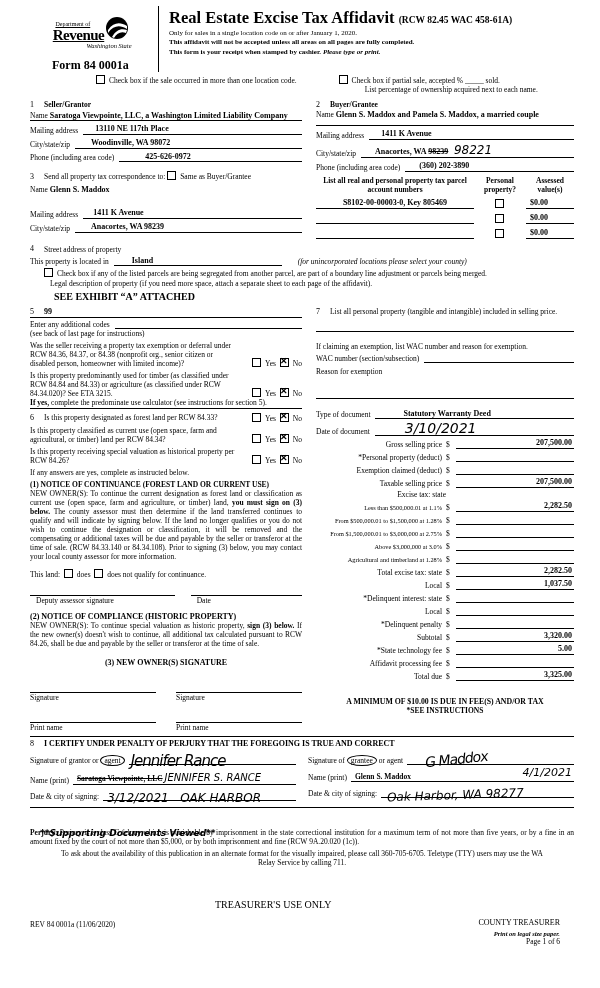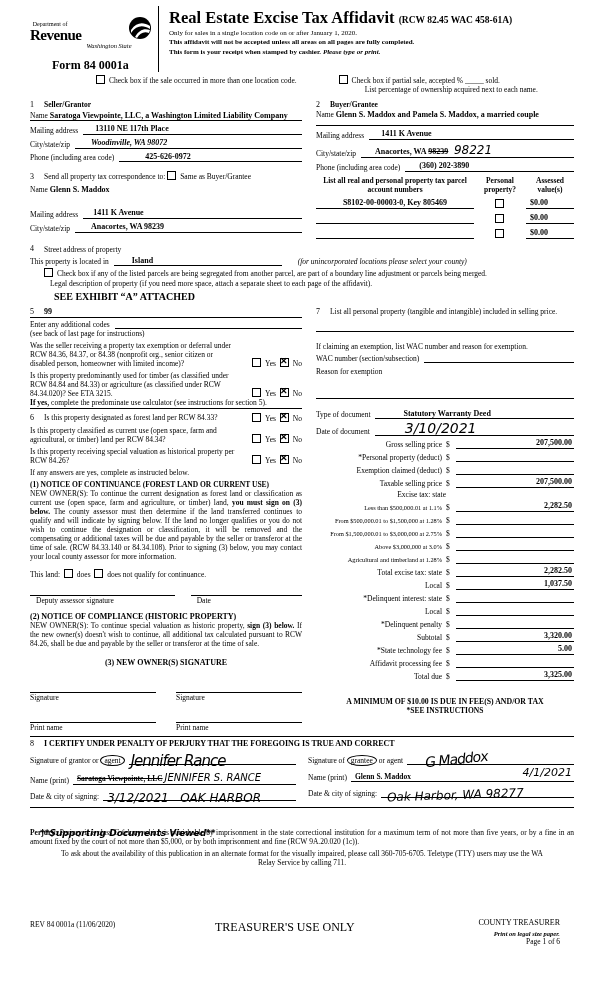--- a/index.html
+++ b/index.html
@@ -13,21 +13,21 @@
   .fld{display:flex;align-items:flex-end;margin-top:3px;}
   .fld .ln{flex:1;margin-left:5px;}
   .val{font-weight:bold;font-size:8px;}
   .hand{font-family:"DejaVu Sans",sans-serif;font-style:italic;}
   .cursive{font-family:"DejaVu Sans",sans-serif;font-style:italic;letter-spacing:-1px;}
   .strike{text-decoration:line-through;}
   .circled{border:1px solid #000;border-radius:50%;padding:0 3px;}
   
   .hdr{display:flex;}
   .logo-col{width:128px;flex:none;padding-top:10px;}
-  .logo-row{display:flex;align-items:flex-end;justify-content:space-between;padding-right:6px;}
+  .logo-row{display:flex;align-items:flex-end;justify-content:center;padding-right:6px;text-decoration:underline;}
   .title-col{border-left:1px solid #000;padding-left:10px;flex:1;}
   .title-col h1{margin:2px 0 0 0;font-size:16.5px;}
   .title-col h1 .rcw{font-size:9.5px;font-weight:bold;}
   .notes{font-size:7px;margin-top:1px;}
   .formnum{font-size:12px;font-weight:bold;margin-top:8px;padding-left:22px;}
   .cbrow{display:flex;margin-top:3px;padding-left:66px;}
   .cbrow .c2{margin-left:42px;}
   
   .cols{display:flex;margin-top:6px;}
   .lcol{width:272px;flex:none;}
@@ -53,21 +53,21 @@
   .tv{width:116px;flex:none;border-bottom:1px solid #000;text-align:right;font-weight:bold;font-size:8px;height:10px;padding-right:2px;}
   .tier .tl{font-size:6.3px;}
   
   .sig8{display:flex;}
   .s8col{flex:1;position:relative;}
   .s8col.rt{padding-left:12px;}
   .s8row{display:flex;align-items:flex-end;margin-top:7px;}
   .s8row .ln{flex:1;margin-left:4px;position:relative;}
   .stamp{position:absolute;left:142px;top:893px;width:180px;text-align:center;font-family:"DejaVu Sans Mono",monospace;font-size:8.2px;line-height:1.25;color:#1c1c1c;}
   .footer-left{position:absolute;left:30px;top:920px;}
-  .footer-mid{position:absolute;left:215px;top:920px;font-size:12px;}
+  .footer-mid{position:absolute;left:215px;top:899px;font-size:10px;}
   .footer-right{position:absolute;right:40px;top:918px;text-align:right;}
   .supporting{position:absolute;left:40px;top:828px;font-size:9px;font-weight:bold;}
   .perjury{margin-top:20px;text-align:justify;}
   .tty{text-align:center;margin-top:3px;padding:0 30px;}
   .exhibit{font-size:10px;font-weight:bold;margin:3px 0 0 24px;}
   .hr{border-top:1px solid #000;margin-top:4px;}
 </style>
 </head>
 <body>
 
@@ -110,21 +110,21 @@
   <div class="cols">
     <div class="lcol">
       <div><span class="secnum">1</span><span class="b">Seller/Grantor</span></div>
       <div class="ln" style="margin-top:1px;"><span>Name</span> <span class="val">Saratoga Viewpointe, LLC, a Washington Limited Liability Company</span></div>
       <div class="fld">
           <span>Mailing address</span>
           <span class="ln val" style="padding-left:12px;">13110 NE 117th Place</span>
         </div>
       <div class="fld">
           <span>City/state/zip</span>
-          <span class="ln val" style="padding-left:16px;font-style:italic;">Woodinville, WA 98072</span>
+          <span class="ln val" style="padding-left:16px;">Woodinville, WA 98072</span>
         </div>
       <div class="fld">
           <span>Phone (including area code)</span>
           <span class="ln val" style="padding-left:26px;">425-626-0972</span>
         </div>
 
       <div style="margin-top:9px;"><span class="secnum">3</span><span>Send all property tax correspondence to:</span> <span class="cb"></span> <span>Same as Buyer/Grantee</span></div>
       <div style="margin-top:3px;"><span>Name</span> <span class="val">Glenn S. Maddox</span></div>
       <div class="fld" style="margin-top:14px;">
           <span>Mailing address</span>

